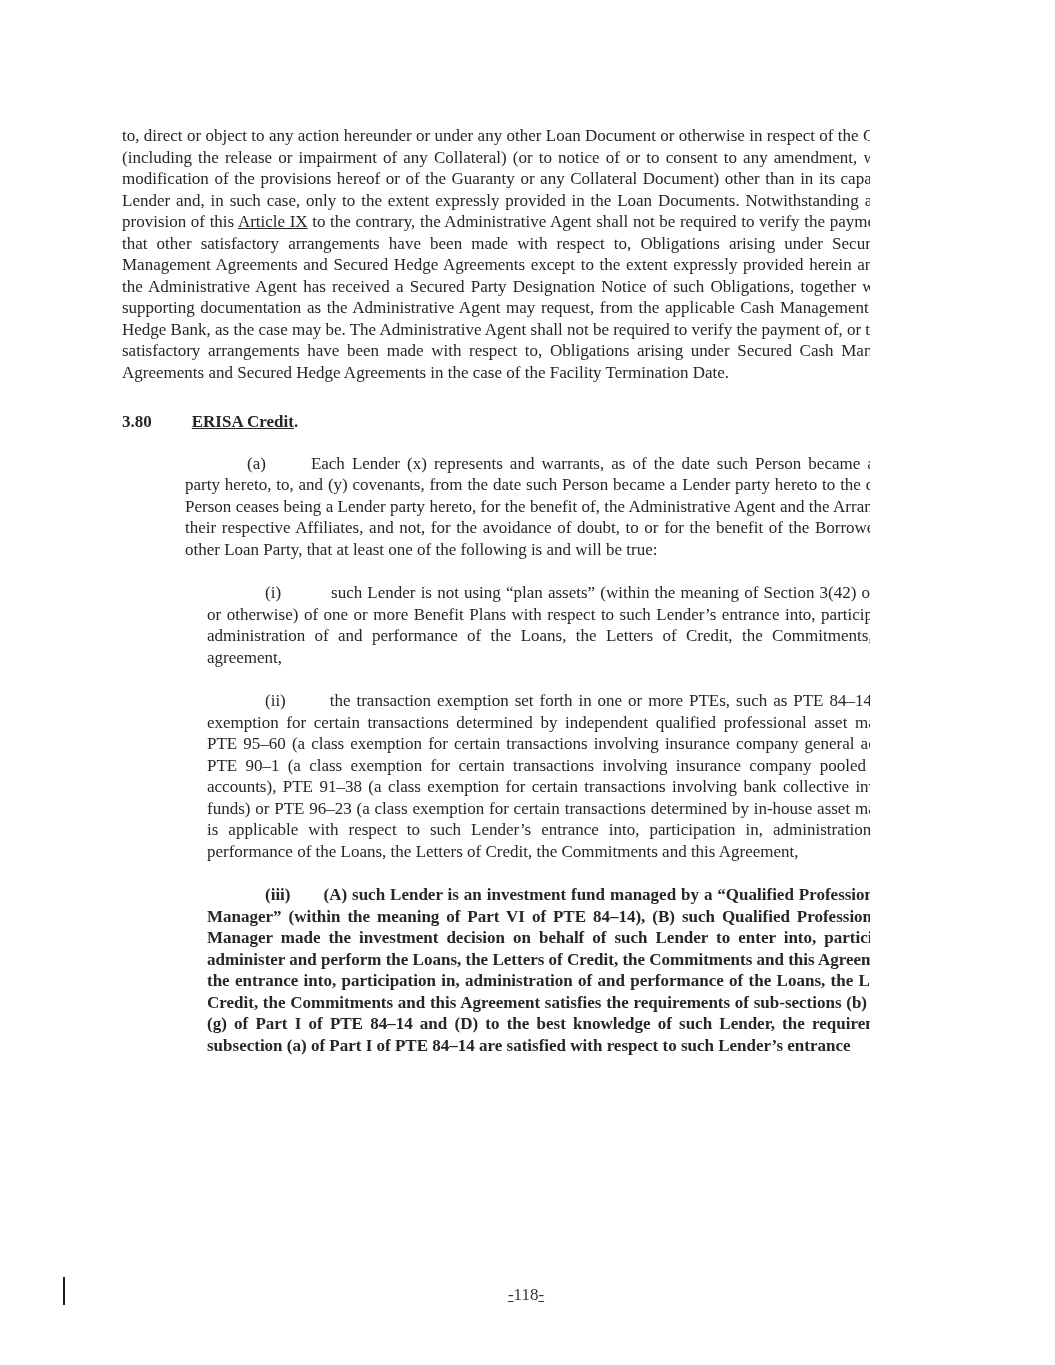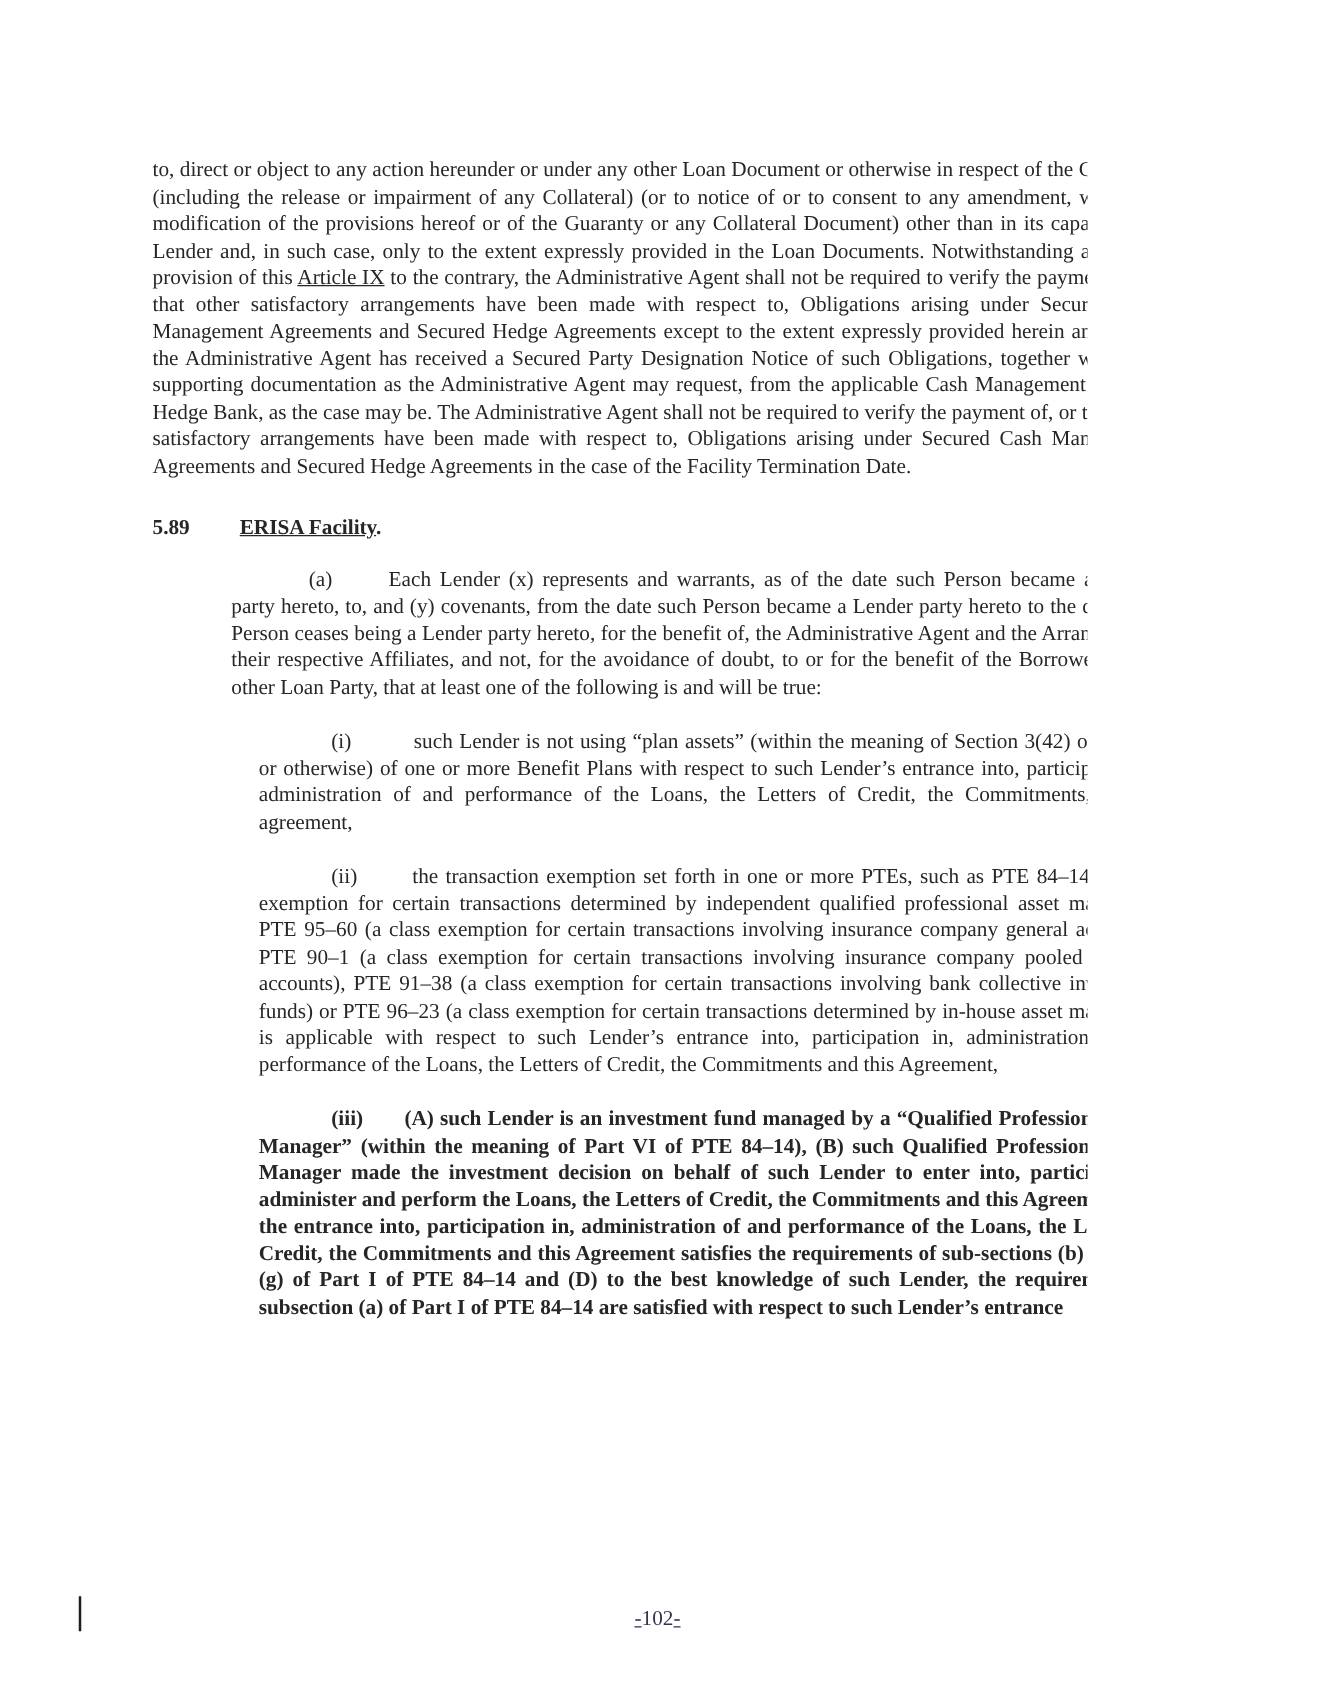--- a/index.html
+++ b/index.html
@@ -86,29 +86,29 @@
 </style>
 </head>
 <body>
 
 <div class="page">
 
   <div class="textblock">
 
     <p class="para para-first"><span>to, direct or object to any action hereunder or under any other Loan Document or otherwise in respect of the Collateral (including the release or impairment of any Collateral) (or to notice of or to consent to any amendment, waiver or modification of the provisions hereof or of the Guaranty or any Collateral Document) other than in its capacity as a Lender and, in such case, only to the extent expressly provided in the Loan Documents. Notwithstanding any other provision of this </span><span class="uline">Article IX</span><span> to the contrary, the Administrative Agent shall not be required to verify the payment of, or that other satisfactory arrangements have been made with respect to, Obligations arising under Secured Cash Management Agreements and Secured Hedge Agreements except to the extent expressly provided herein and unless the Administrative Agent has received a Secured Party Designation Notice of such Obligations, together with such supporting documentation as the Administrative Agent may request, from the applicable Cash Management Bank or Hedge Bank, as the case may be. The Administrative Agent shall not be required to verify the payment of, or that other satisfactory arrangements have been made with respect to, Obligations arising under Secured Cash Management Agreements and Secured Hedge Agreements in the case of the Facility Termination Date.</span></p>
 
-    <p class="heading"><span>5.89</span><span class="tab tab-h"></span><span class="title">ERISA Facility</span><span>.</span></p>
+    <p class="heading"><span>3.80</span><span class="tab tab-h"></span><span class="title">ERISA Credit</span><span>.</span></p>
 
     <p class="para clause-a"><span>(a)</span><span class="tab tab-a"></span><span>Each Lender (x) represents and warrants, as of the date such Person became a Lender party hereto, to, and (y) covenants, from the date such Person became a Lender party hereto to the date such Person ceases being a Lender party hereto, for the benefit of, the Administrative Agent and the Arrangers and their respective Affiliates, and not, for the avoidance of doubt, to or for the benefit of the Borrower or any other Loan Party, that at least one of the following is and will be true:</span></p>
 
     <p class="para subclause"><span>(i)</span><span class="tab tab-i"></span><span>such Lender is not using “plan assets” (within the meaning of Section 3(42) of ERISA or otherwise) of one or more Benefit Plans with respect to such Lender’s entrance into, participation in, administration of and performance of the Loans, the Letters of Credit, the Commitments, or this agreement,</span></p>
 
     <p class="para subclause"><span>(ii)</span><span class="tab tab-ii"></span><span>the transaction exemption set forth in one or more PTEs, such as PTE 84–14 (a class exemption for certain transactions determined by independent qualified professional asset managers), PTE 95–60 (a class exemption for certain transactions involving insurance company general accounts), PTE 90–1 (a class exemption for certain transactions involving insurance company pooled separate accounts), PTE 91–38 (a class exemption for certain transactions involving bank collective investment funds) or PTE 96–23 (a class exemption for certain transactions determined by in-house asset managers), is applicable with respect to such Lender’s entrance into, participation in, administration of and performance of the Loans, the Letters of Credit, the Commitments and this Agreement,</span></p>
 
     <p class="para subclause"><span>(iii)</span><span class="tab tab-iii"></span><span>(A) such Lender is an investment fund managed by a “Qualified Professional Asset Manager” (within the meaning of Part VI of PTE 84–14), (B) such Qualified Professional Asset Manager made the investment decision on behalf of such Lender to enter into, participate in, administer and perform the Loans, the Letters of Credit, the Commitments and this Agreement, (C) the entrance into, participation in, administration of and performance of the Loans, the Letters of Credit, the Commitments and this Agreement satisfies the requirements of sub-sections (b) through (g) of Part I of PTE 84–14 and (D) to the best knowledge of such Lender, the requirements of subsection (a) of Part I of PTE 84–14 are satisfied with respect to such Lender’s entrance</span></p>
 
   </div>
 
-  <div class="footer"><span class="uline">-</span><span>102</span><span class="uline">-</span></div>
+  <div class="footer"><span class="uline">-</span><span>118</span><span class="uline">-</span></div>
 
   <div class="change-bar"></div>
 
 </div>
 
 </body></html>

